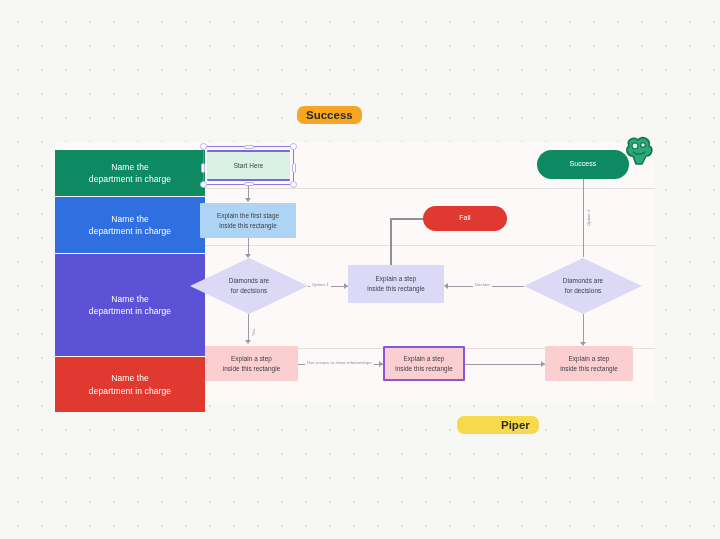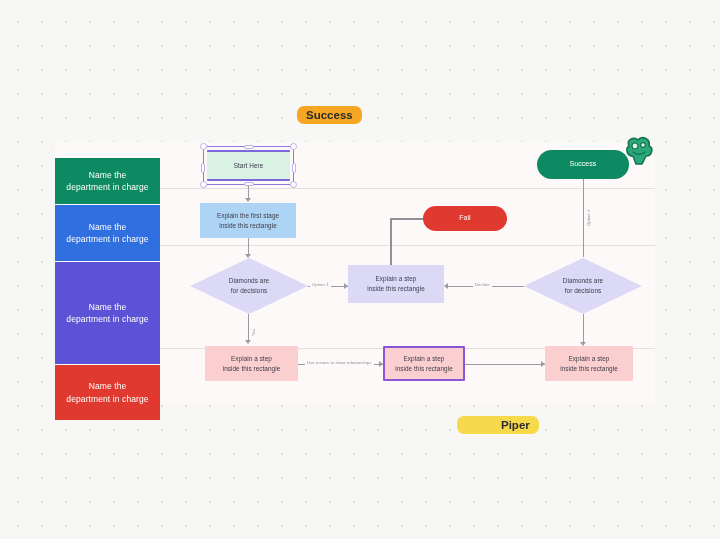--- a/index.html
+++ b/index.html
@@ -15,21 +15,21 @@
     background-size:24px 24px;
     background-position:6px 10px;
   }
   
   #board{
     position:absolute;left:55px;top:142px;width:600px;height:262px;
     background:#fdf9f9;
   }
   .lane{position:absolute;left:0;width:600px;box-sizing:border-box;
         border-bottom:1px solid #e7dede;}
-  .lane-head{position:absolute;left:0;top:16px;width:105px;height:100%;
+  .lane-head{position:absolute;left:0;top:8px;width:150px;height:100%;
         display:flex;align-items:center;justify-content:center;
         color:#ffffff;text-align:center;font-size:8.5px;line-height:1.45;
         letter-spacing:.1px;}
   .lane-body{position:absolute;left:127px;top:0;right:0;height:100%;}
   #lane0{top:0;height:47px;}
   #lane1{top:47px;height:57px;}
   #lane2{top:104px;height:103px;}
   #lane3{top:207px;height:55px;border-bottom:none;}
 
   

